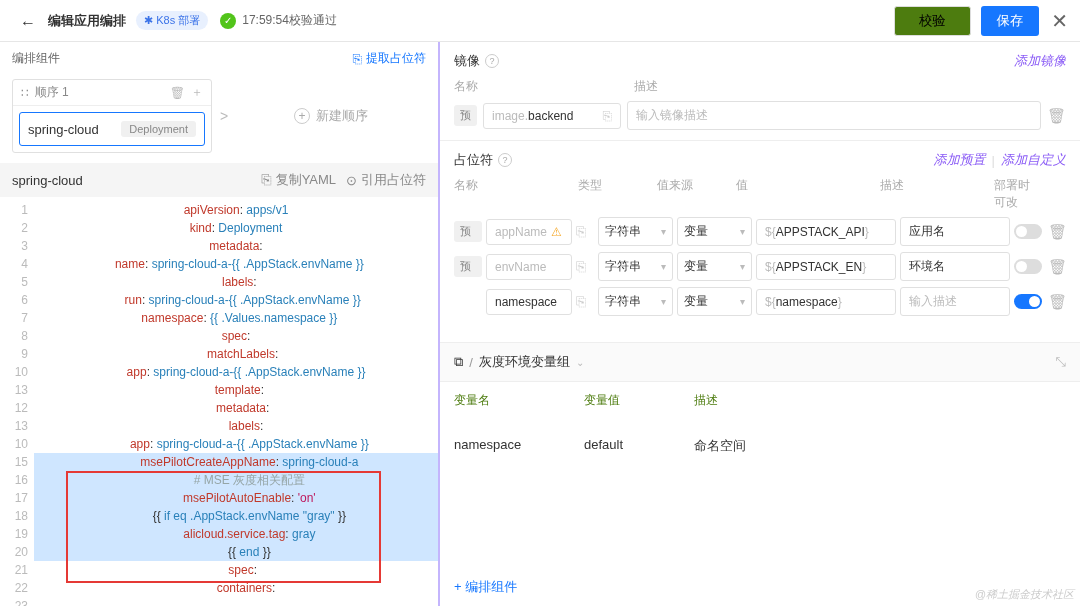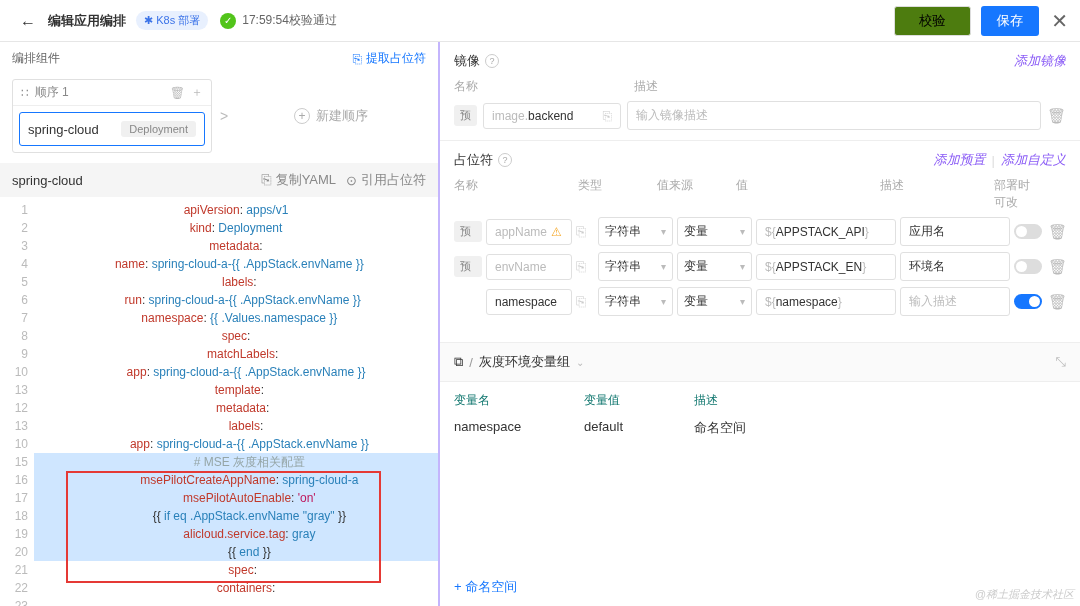--- a/index.html
+++ b/index.html
@@ -75,21 +75,21 @@
 .ph-head { display: grid; grid-template-columns: 120px 75px 75px 140px 110px 40px 20px; color: #aaa; font-size: 12px; margin-bottom: 6px; gap: 4px; }
 .ph-row { display: grid; grid-template-columns: 28px 86px 18px 75px 75px 140px 110px 30px 18px; align-items: center; gap: 4px; margin-bottom: 6px; }
 
 .img-row { display: flex; align-items: center; gap: 6px; }
 
 .gray-panel { border-top: 1px solid #eee; margin-top: 10px; flex: 1; display: flex; flex-direction: column; }
 .gray-head { display: flex; align-items: center; padding: 10px 14px; background: #fafafa; border-bottom: 1px solid #eee; }
 .gray-head .slash { color: #999; margin: 0 6px; }
 .gray-title { font-weight: 500; }
 .gray-table { padding: 10px 14px; flex: 1; }
-.gt-head { display: flex; color: #0f766e; font-size: 12px; margin-bottom: 10px; }
+.gt-head { display: flex; color: #4d7c0f; font-size: 12px; margin-bottom: 28px; }
 .gt-row { display: flex; font-size: 13px; }
 .new-var { padding: 10px 14px; color: #1677ff; cursor: pointer; }
 .watermark { position: absolute; right: 6px; bottom: 4px; color: #ccc; font-size: 11px; font-style: italic; }
 </style>
 </head>
 <body>
 
 <div class="top-bar">
   <span class="back-arrow">←</span>
   <span class="top-title">编辑应用编排</span>
@@ -176,22 +176,22 @@
           <div class="code-line"><span>  </span><span class="k-red">labels</span><span>:</span></div>
           <div class="code-line"><span>    </span><span class="k-red">run</span><span>: </span><span class="k-blue">spring-cloud-a-{{ .AppStack.envName }}</span></div>
           <div class="code-line"><span>  </span><span class="k-red">namespace</span><span>: </span><span class="k-blue">{{ .Values.namespace }}</span></div>
           <div class="code-line"><span class="k-red">spec</span><span>:</span></div>
           <div class="code-line"><span>    </span><span class="k-red">matchLabels</span><span>:</span></div>
           <div class="code-line"><span>      </span><span class="k-red">app</span><span>: </span><span class="k-blue">spring-cloud-a-{{ .AppStack.envName }}</span></div>
           <div class="code-line"><span>  </span><span class="k-red">template</span><span>:</span></div>
           <div class="code-line"><span>    </span><span class="k-red">metadata</span><span>:</span></div>
           <div class="code-line"><span>      </span><span class="k-red">labels</span><span>:</span></div>
           <div class="code-line"><span>        </span><span class="k-red">app</span><span>: </span><span class="k-blue">spring-cloud-a-{{ .AppStack.envName }}</span></div>
+          <div class="code-line hl-sel"><span>        </span><span class="k-red">msePilotCreateAppName</span><span>: </span><span class="k-blue">spring-cloud-a</span></div>
           <div class="code-line hl-green hl-sel"><span>        </span><span class="comment"># MSE 灰度相关配置</span></div>
-          <div class="code-line hl-sel"><span>        </span><span class="k-red">msePilotCreateAppName</span><span>: </span><span class="k-blue">spring-cloud-a</span></div>
           <div class="code-line hl-sel"><span>        </span><span class="k-red">msePilotAutoEnable</span><span>: </span><span class="k-green">'on'</span></div>
           <div class="code-line hl-sel"><span>        {{ </span><span class="k-blue">if eq .AppStack.envName "gray"</span><span> }}</span></div>
           <div class="code-line hl-sel"><span>        </span><span class="k-red">alicloud.service.tag</span><span>: </span><span class="k-blue">gray</span></div>
           <div class="code-line hl-sel"><span>        {{ </span><span class="k-blue">end</span><span> }}</span></div>
           <div class="code-line"><span>    </span><span class="k-red">spec</span><span>:</span></div>
           <div class="code-line"><span>      </span><span class="k-red">containers</span><span>:</span></div>
         </div>
     </div>
   </div>
 
@@ -332,18 +332,18 @@
           <span style="width:130px">变量名</span>
           <span style="width:110px">变量值</span>
           <span>描述</span>
         </div>
         <div class="gt-row">
           <span style="width:130px">namespace</span>
           <span style="width:110px">default</span>
           <span>命名空间</span>
         </div>
       </div>
-      <div class="new-var">+ 命名空间</div>
+      <div class="new-var">+ 编排组件</div>
     </div>
   </div>
 </div>
 
 <div class="watermark">@稀土掘金技术社区</div>
 
 </body></html>

